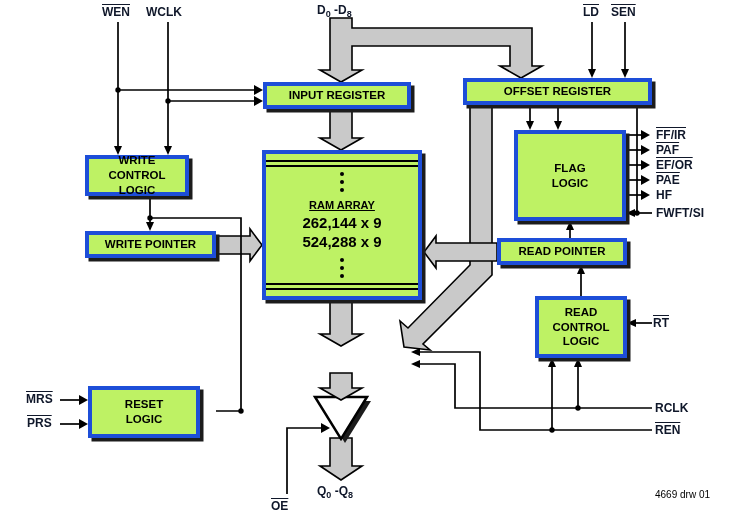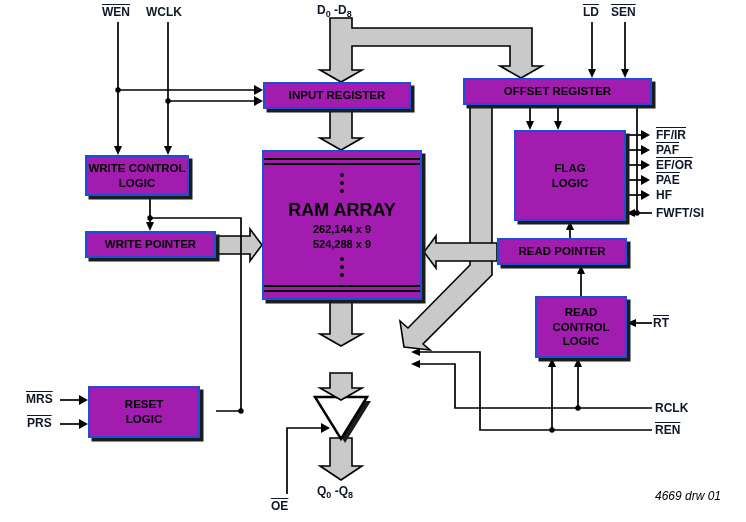--- a/index.html
+++ b/index.html
@@ -2,38 +2,38 @@
 <html><head>
 <meta charset="utf-8">
 <style>
   html,body { margin:0; padding:0; background:#fff; }
   .stage {
     position:relative; width:746px; height:522px; background:#fff;
     font-family:"Liberation Sans", sans-serif; overflow:hidden;
   }
   svg.wires { position:absolute; left:0; top:0; z-index:1; }
   .box {
-    position:absolute; box-sizing:border-box; background:#a21caf;
-    border:2px solid #1d4ed8; box-shadow:3.5px 3.5px 0 #1c1c1c;
+    position:absolute; box-sizing:border-box; background:#bef264;
+    border:4px solid #1d4ed8; box-shadow:3.5px 3.5px 0 #1c1c1c;
     display:flex; flex-direction:column; align-items:center; justify-content:center;
     text-align:center; font-weight:bold; font-size:11.5px; line-height:1.3;
     z-index:3; color:#000;
   }
   .ram .hline { position:absolute; left:0; right:0; border-top:2px solid #000; }
-  .ram-title { font-size:18px; }
-  .ram-size { font-size:11px; }
+  .ram-title { font-size:11px;text-decoration:underline; }
+  .ram-size { font-size:15px; }
   .vdots { display:flex; flex-direction:column; gap:4px; margin:6px 0; }
   .vdots i { width:4px; height:4px; border-radius:50%; background:#000; display:block; }
   .sig {
     position:absolute; font-size:12px; font-weight:bold; color:#0f172a;
     white-space:nowrap; z-index:4; line-height:1.2;
   }
   .ov { text-decoration:overline; }
   sub { font-size:9px; }
-  .drw { position:absolute; font-size:12px; font-weight:normal; color:#000; z-index:4;font-style:italic; }
+  .drw { position:absolute; font-size:10px; font-weight:normal; color:#000; z-index:4; }
 </style>
 </head>
 <body>
 
 <div class="stage">
 
   <svg class="wires" width="746" height="522" viewBox="0 0 746 522">
 
     <g fill="#c9c9c9" stroke="#000" stroke-width="1.6" stroke-linejoin="miter">
       <polygon points="330,438 352,438 352,466 362,466 341,480 320,466 330,466"></polygon>

